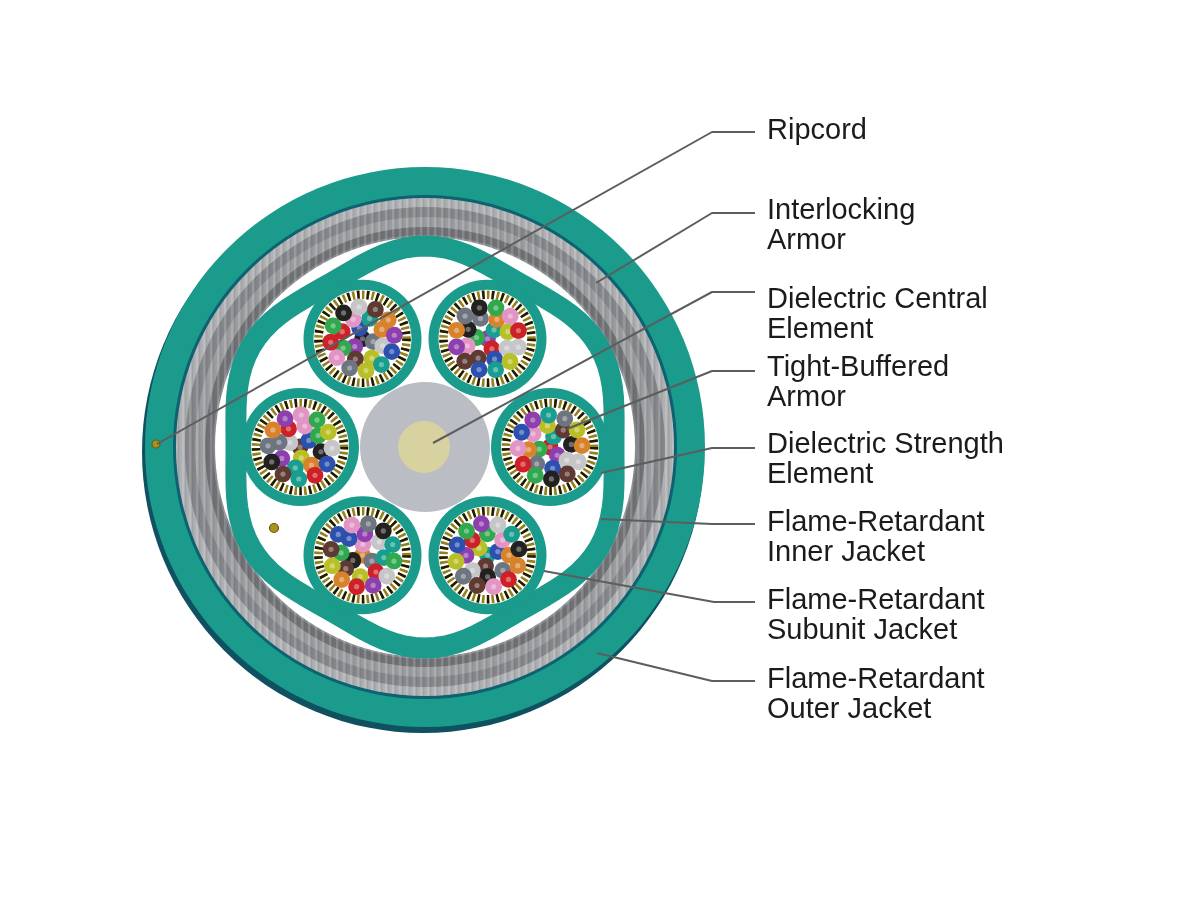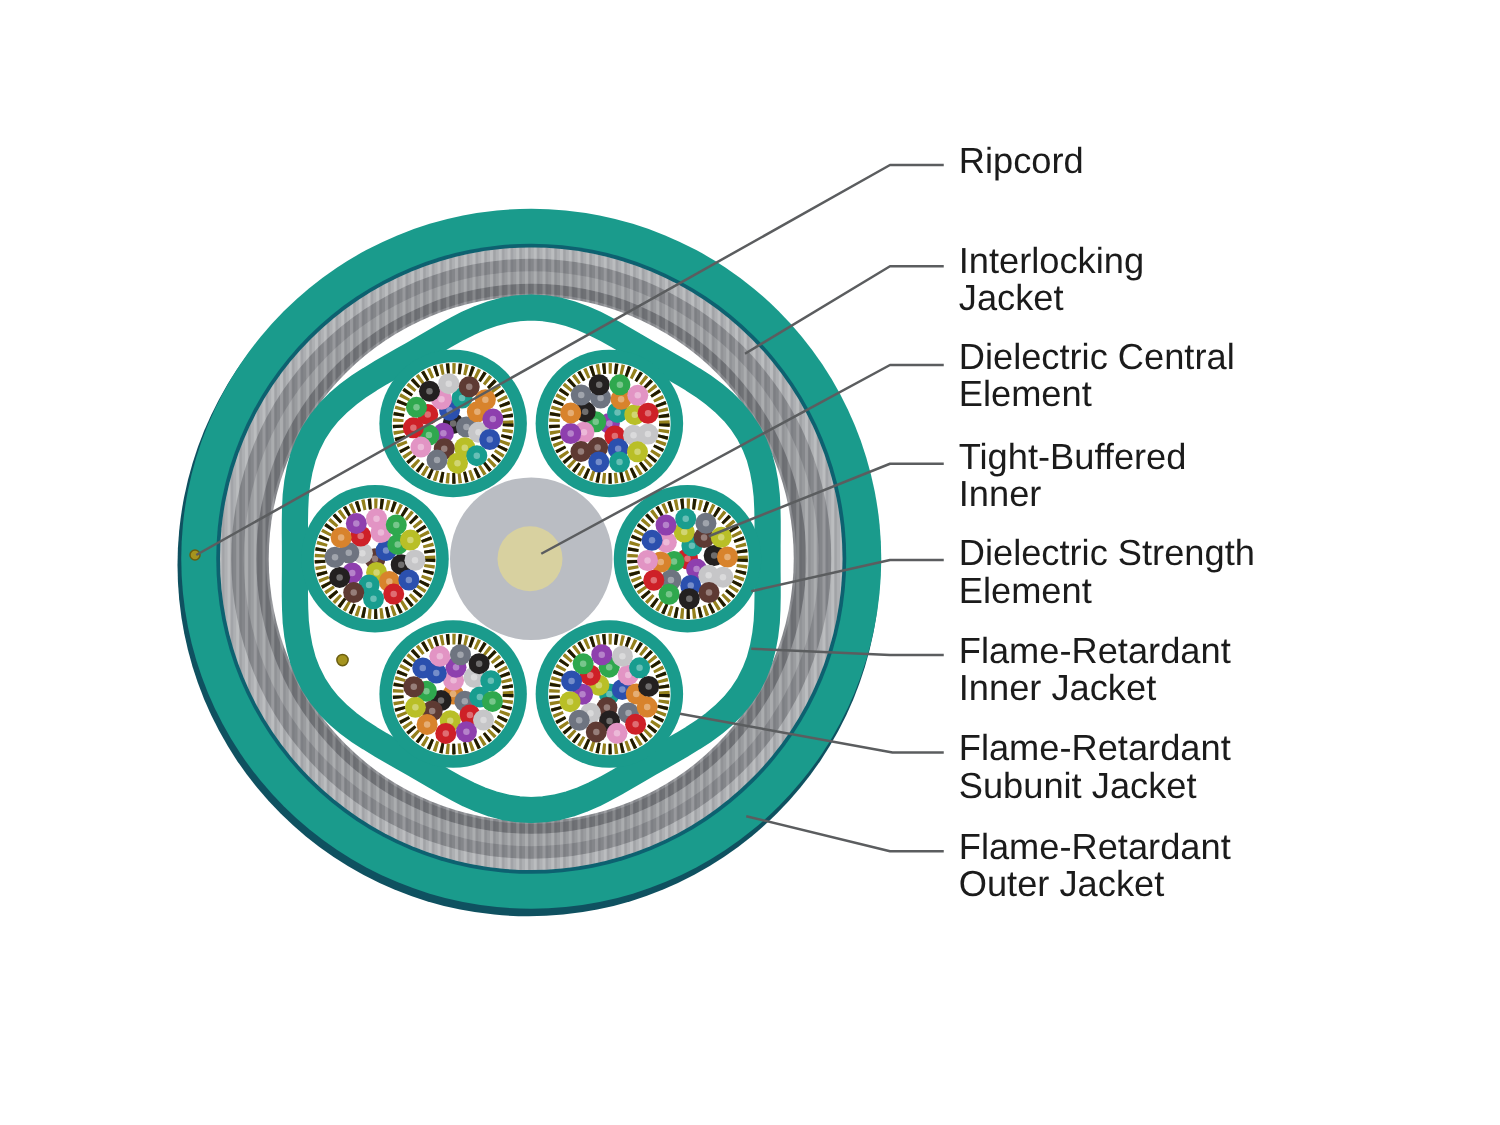--- a/index.html
+++ b/index.html
@@ -370,25 +370,25 @@
         <polyline points="755,371 712,371 567,429" fill="none" stroke="#5b5d5f" stroke-width="2" stroke-linejoin="round"></polyline>
         <polyline points="755,448 712,448 601,473" fill="none" stroke="#5b5d5f" stroke-width="2" stroke-linejoin="round"></polyline>
         <polyline points="755,524 712,524 601,519" fill="none" stroke="#5b5d5f" stroke-width="2" stroke-linejoin="round"></polyline>
         <polyline points="755,602 714,602 544,571" fill="none" stroke="#5b5d5f" stroke-width="2" stroke-linejoin="round"></polyline>
         <polyline points="755,681 712,681 597,653" fill="none" stroke="#5b5d5f" stroke-width="2" stroke-linejoin="round"></polyline>
       </g>
   </svg>
 
   <div class="label" style="top:114px">Ripcord</div>
   <div class="label" style="top:194px">Interlocking
-Jacket</div>
-  <div class="label" style="top:271px">Dielectric Central
+Armor</div>
+  <div class="label" style="top:283px">Dielectric Central
 Element</div>
   <div class="label" style="top:351px">Tight-Buffered
-Inner</div>
+Armor</div>
   <div class="label" style="top:428px">Dielectric Strength
 Element</div>
   <div class="label" style="top:506px">Flame-Retardant
 Inner Jacket</div>
   <div class="label" style="top:584px">Flame-Retardant
 Subunit Jacket</div>
   <div class="label" style="top:663px">Flame-Retardant
 Outer Jacket</div>
 </div>
 

